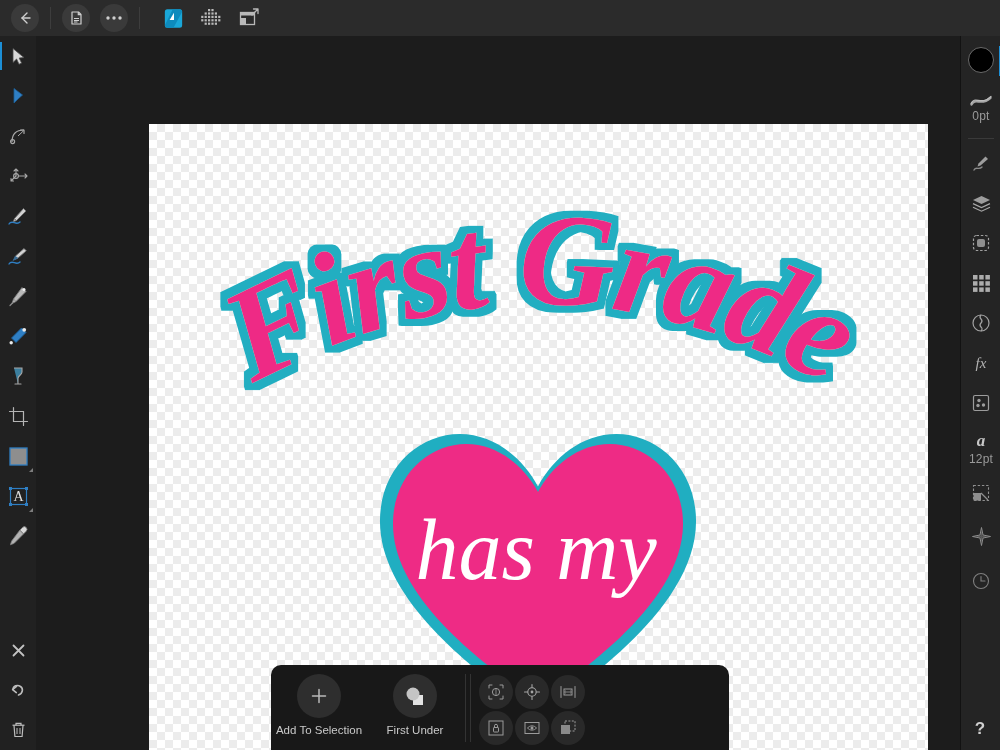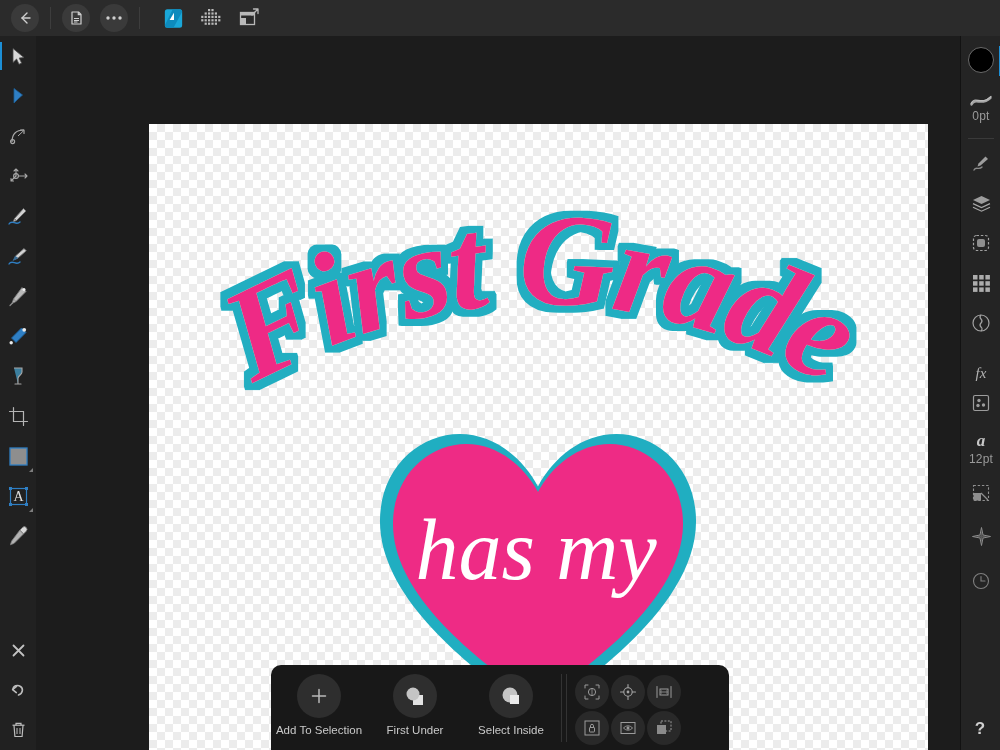--- a/index.html
+++ b/index.html
@@ -446,21 +446,21 @@
       </svg>
     </div>
 
     <div class="rtool" style="height:40px;">
       <svg width="20" height="20" viewBox="0 0 20 20" fill="none" stroke="#a2a2a2" stroke-width="1.2">
         <circle cx="10" cy="10" r="8"></circle>
         <path d="M10 2 C6 6 14 6 10 10 C6 14 14 14 10 18"></path>
       </svg>
     </div>
 
-    <div class="rtool" style="height:40px;justify-content:flex-end;">
+    <div class="rtool" style="height:40px;">
       <svg width="22" height="20" viewBox="0 0 22 20">
         <text x="11" y="15" text-anchor="middle" font-family="Liberation Serif, serif" font-style="italic" font-size="15" fill="#b2b2b2">fx</text>
       </svg>
     </div>
 
     <div class="rtool" style="height:40px;">
       <svg width="20" height="20" viewBox="0 0 20 20" fill="none" stroke="#9c9c9c" stroke-width="1.2">
         <rect x="2.5" y="2.5" width="15" height="15" rx="1.5"></rect>
         <circle cx="8" cy="7.5" r="1.7" fill="#9c9c9c" stroke="none"></circle>
         <circle cx="7" cy="12.5" r="1.7" fill="#9c9c9c" stroke="none"></circle>
@@ -543,29 +543,20 @@
     <div class="ctx-item">
       <div class="ctx-circ">
         <svg width="22" height="22" viewBox="0 0 22 22">
           <path d="M9 10 H19 V20 H9 Z" fill="#e2e2e2"></path>
           <circle cx="9" cy="9" r="6.5" fill="#c4c4c4"></circle>
         </svg>
       </div>
       <div class="ctx-label">First Under</div>
     </div>
 
-    <div class="ctx-item">
-      <div class="ctx-circ">
-        <svg width="22" height="22" viewBox="0 0 22 22">
-          <circle cx="10" cy="10" r="7.5" fill="#c4c4c4"></circle>
-          <path d="M10 10 H19 V19 H10 Z" fill="#eaeaea"></path>
-        </svg>
-      </div>
-      <div class="ctx-label">Select Inside</div>
-    </div>
 
     <div class="ctx-div"></div>
 
 
     <div class="ctx-div"></div>
 
     <div class="ctx-grid">
       <div class="ctx-mini">
         <svg width="18" height="18" viewBox="0 0 18 18" fill="none" stroke="#9b9b9b" stroke-width="1">
           <path d="M2 5 V2 H5 M13 2 H16 V5 M16 13 V16 H13 M5 16 H2 V13" stroke-linecap="round"></path>

